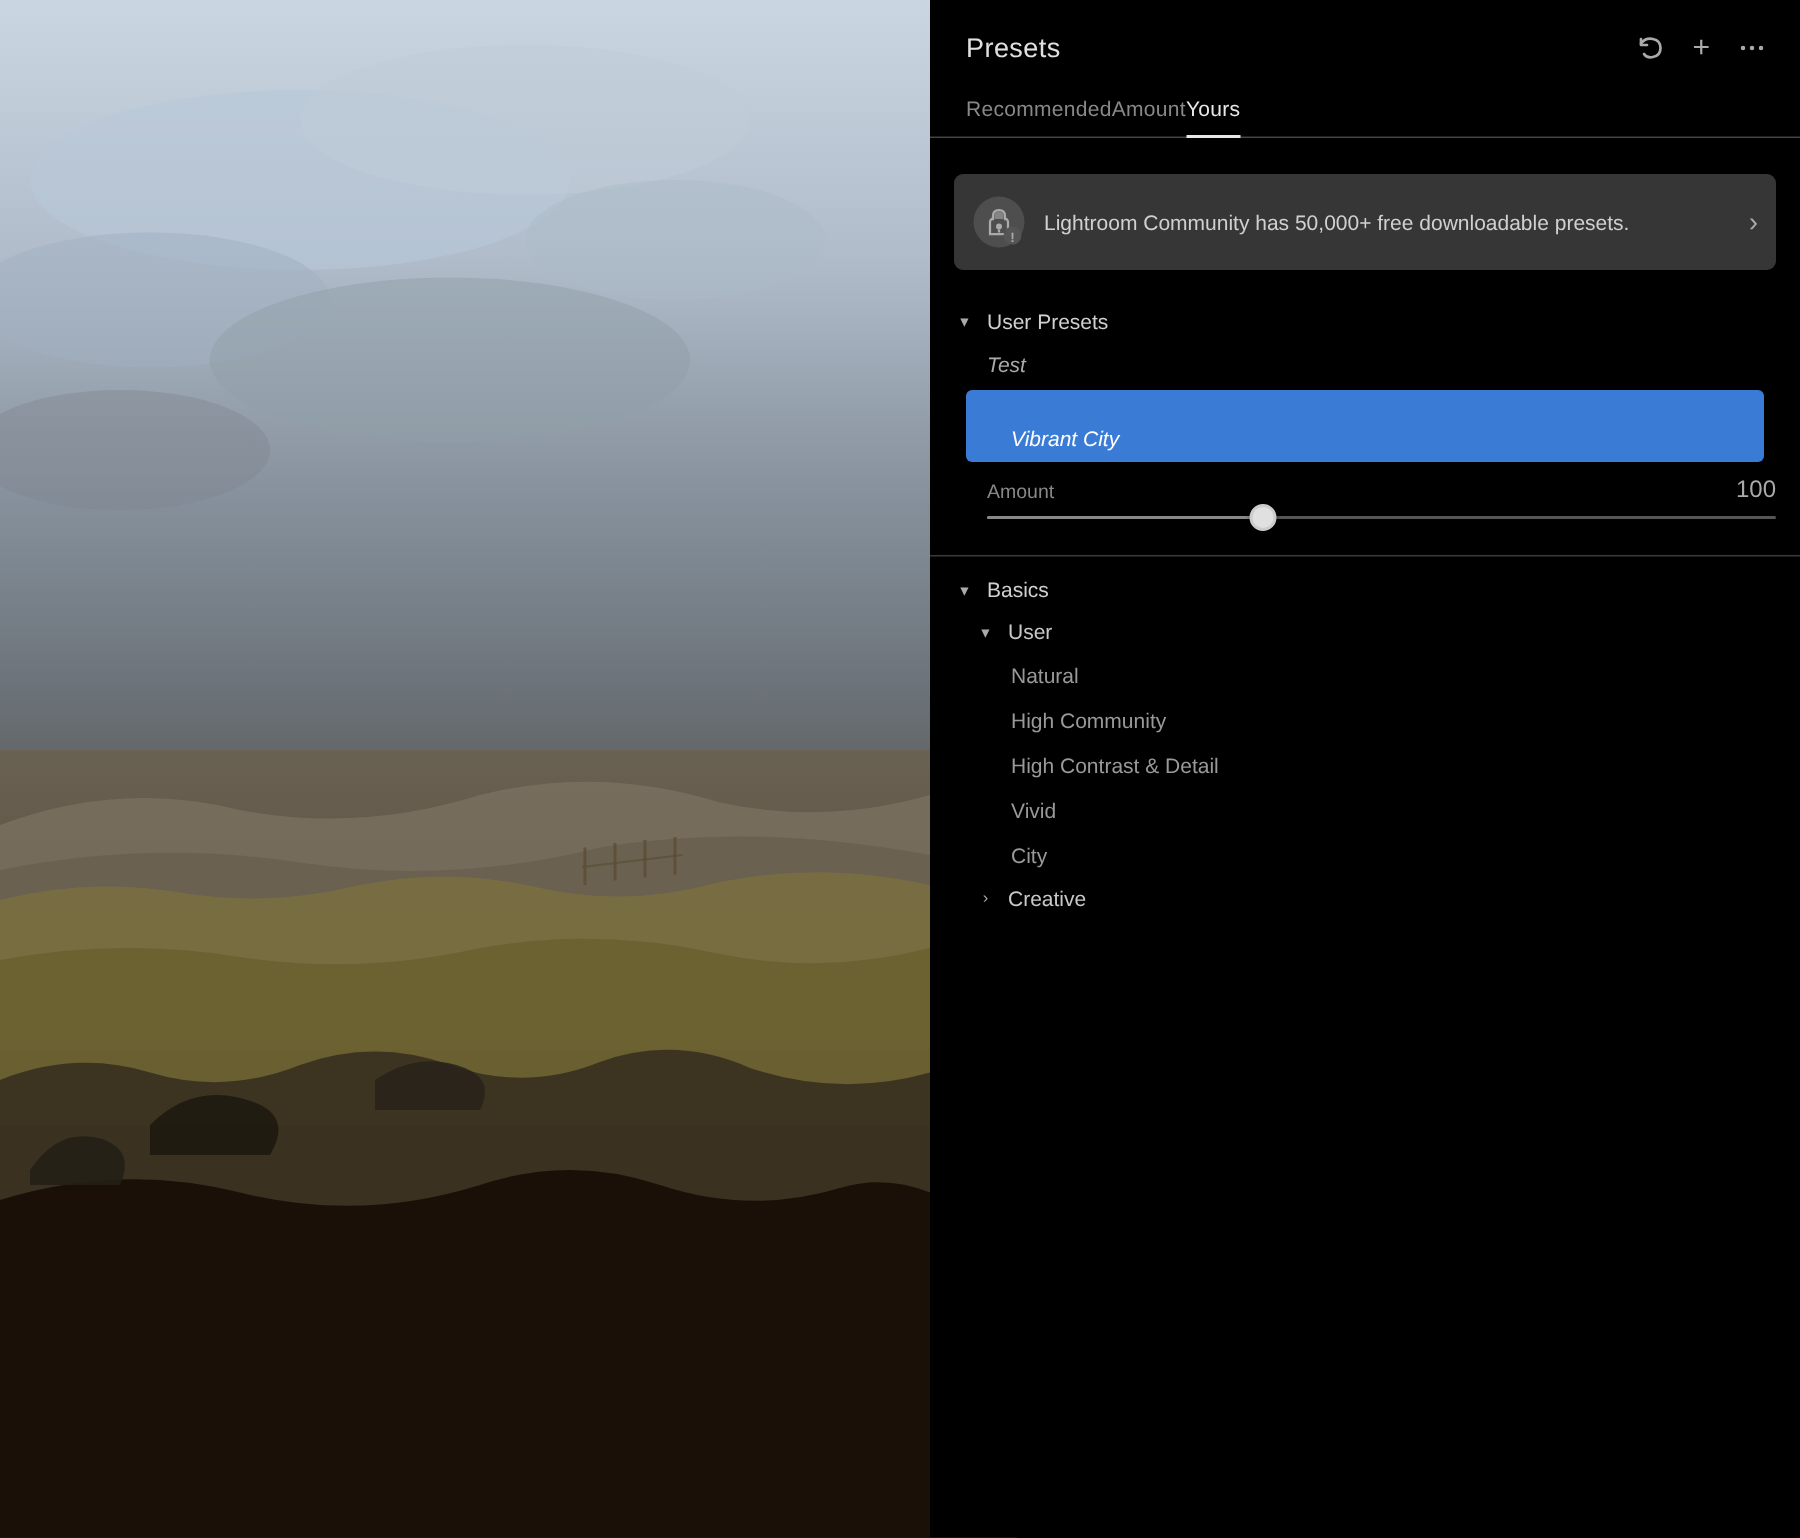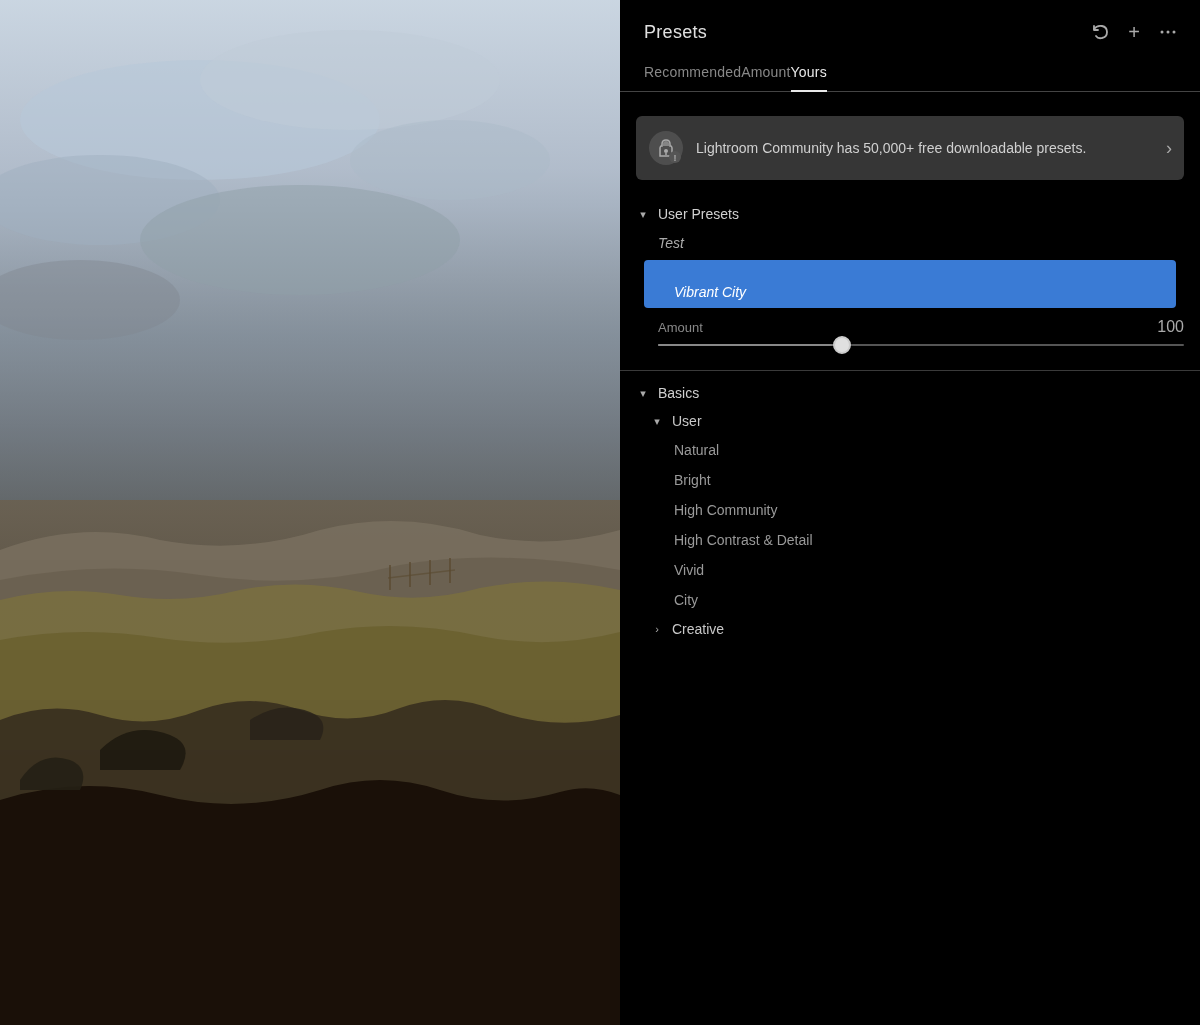--- a/index.html
+++ b/index.html
@@ -396,21 +396,20 @@
       <span class="chevron">▾</span>
       <span class="section-label">Basics</span>
     </div>
 
     <div class="sub-section-header">
       <span class="chevron">▾</span>
       <span class="sub-section-label">User</span>
     </div>
 
     <div class="sub-preset-item">Natural</div>
-    <div class="sub-preset-item">Bright</div>
     <div class="sub-preset-item">High Community</div>
     <div class="sub-preset-item">High Contrast &amp; Detail</div>
     <div class="sub-preset-item">Vivid</div>
     <div class="sub-preset-item">City</div>
 
     <div class="sub-section-header">
       <span class="chevron">›</span>
       <span class="sub-section-label">Creative</span>
     </div>
 

